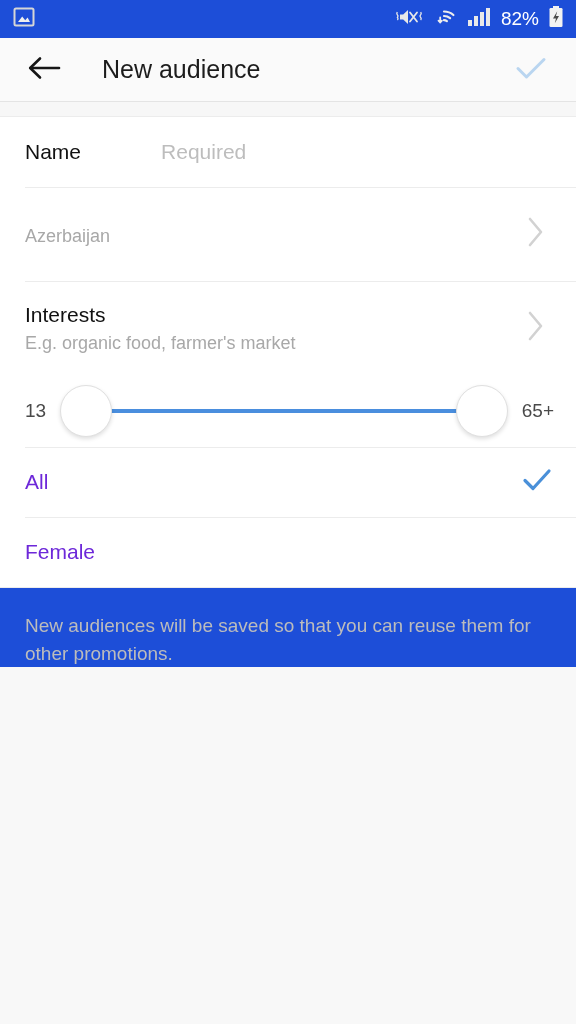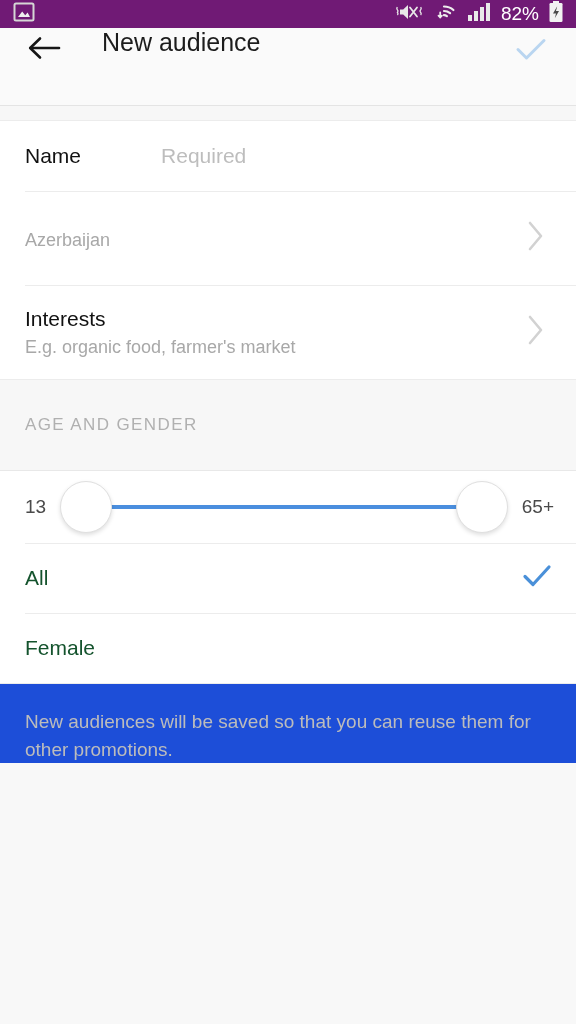--- a/index.html
+++ b/index.html
@@ -6,33 +6,33 @@
   html, body {
     width:576px; height:1024px;
     background:#f8f8f8;
     font-family:"Liberation Sans", sans-serif;
     overflow:hidden;
   }
   .screen { width:576px; height:1024px; position:relative; background:#f8f8f8; }
 
   
   .statusbar {
-    height:28px; background:#701a75; color:#ffffff;
+    height:38px; background:#1d4ed8; color:#ffffff;
     display:flex; align-items:center; padding:12px 12px;
   }
   .sb-left { display:flex; align-items:center; gap:8px; }
   .sb-right { margin-left:auto; display:flex; align-items:center; gap:9px; }
   .sb-time { font-size:23px; letter-spacing:.2px; color:#ffffff; padding-left:2px; }
   .sb-batt { font-size:19px; color:#ffffff; }
   .ico { display:block; }
 
   
   .appbar {
-    height:78px; background:#fafafa;
-    display:flex; align-items:flex-start; padding:0 22px;
+    height:64px; background:#fafafa;
+    display:flex; align-items:center; padding:0 22px;
     border-bottom:1px solid #e4e4e4;
   }
   .back-btn { width:44px; height:44px; display:flex; align-items:center; justify-content:center; }
   .appbar-title {
     font-size:25px; color:#1c1c1c; margin-left:36px; font-weight:400;
   }
   .confirm-btn { margin-left:auto; width:46px; height:46px; display:flex; align-items:center; justify-content:center; }
 
   
   .gap-band { height:15px; background:#f7f7f7; border-bottom:1px solid #ececec; }
@@ -88,21 +88,21 @@
 
   
   .opt-row {
     position:relative; background:#ffffff; min-height:70px;
     display:flex; align-items:center; padding:0 24px 0 25px;
   }
   .opt-row::before {
     content:""; position:absolute; left:25px; right:0; top:0;
     height:1px; background:#ececec;
   }
-  .opt-label { font-size:21px; color:#14532d; }
+  .opt-label { font-size:21px; color:#6d28d9; }
   .opt-check { margin-left:auto; }
 
   
   .footer {
     background:#1d4ed8; padding:24px 25px 0 25px;
     border-top:1px solid #ececec;
   }
   .footer-text {
     font-size:19px; color:#bcbcbc; line-height:1.45; max-width:520px;
   }
@@ -209,23 +209,20 @@
           <span class="row-sub">E.g. organic food, farmer's market</span>
         </div>
         <span class="chevron">
           <svg width="22" height="34" viewBox="0 0 22 34">
             <path d="M6 4l11 13L6 30" fill="none" stroke="#d2d2d2" stroke-width="2.6" stroke-linecap="round" stroke-linejoin="round"></path>
           </svg>
         </span>
       </div>
     </div>
 
-    <div class="section-band">
-      <span class="section-title">AGE AND GENDER</span>
-    </div>
 
     <div class="slider-row">
       <span class="slider-end-label">13</span>
       <span class="slider-track-wrap">
         <span class="slider-line"></span>
         <span class="slider-thumb low"></span>
         <span class="slider-thumb high"></span>
       </span>
       <span class="slider-end-label">65+</span>
     </div>

